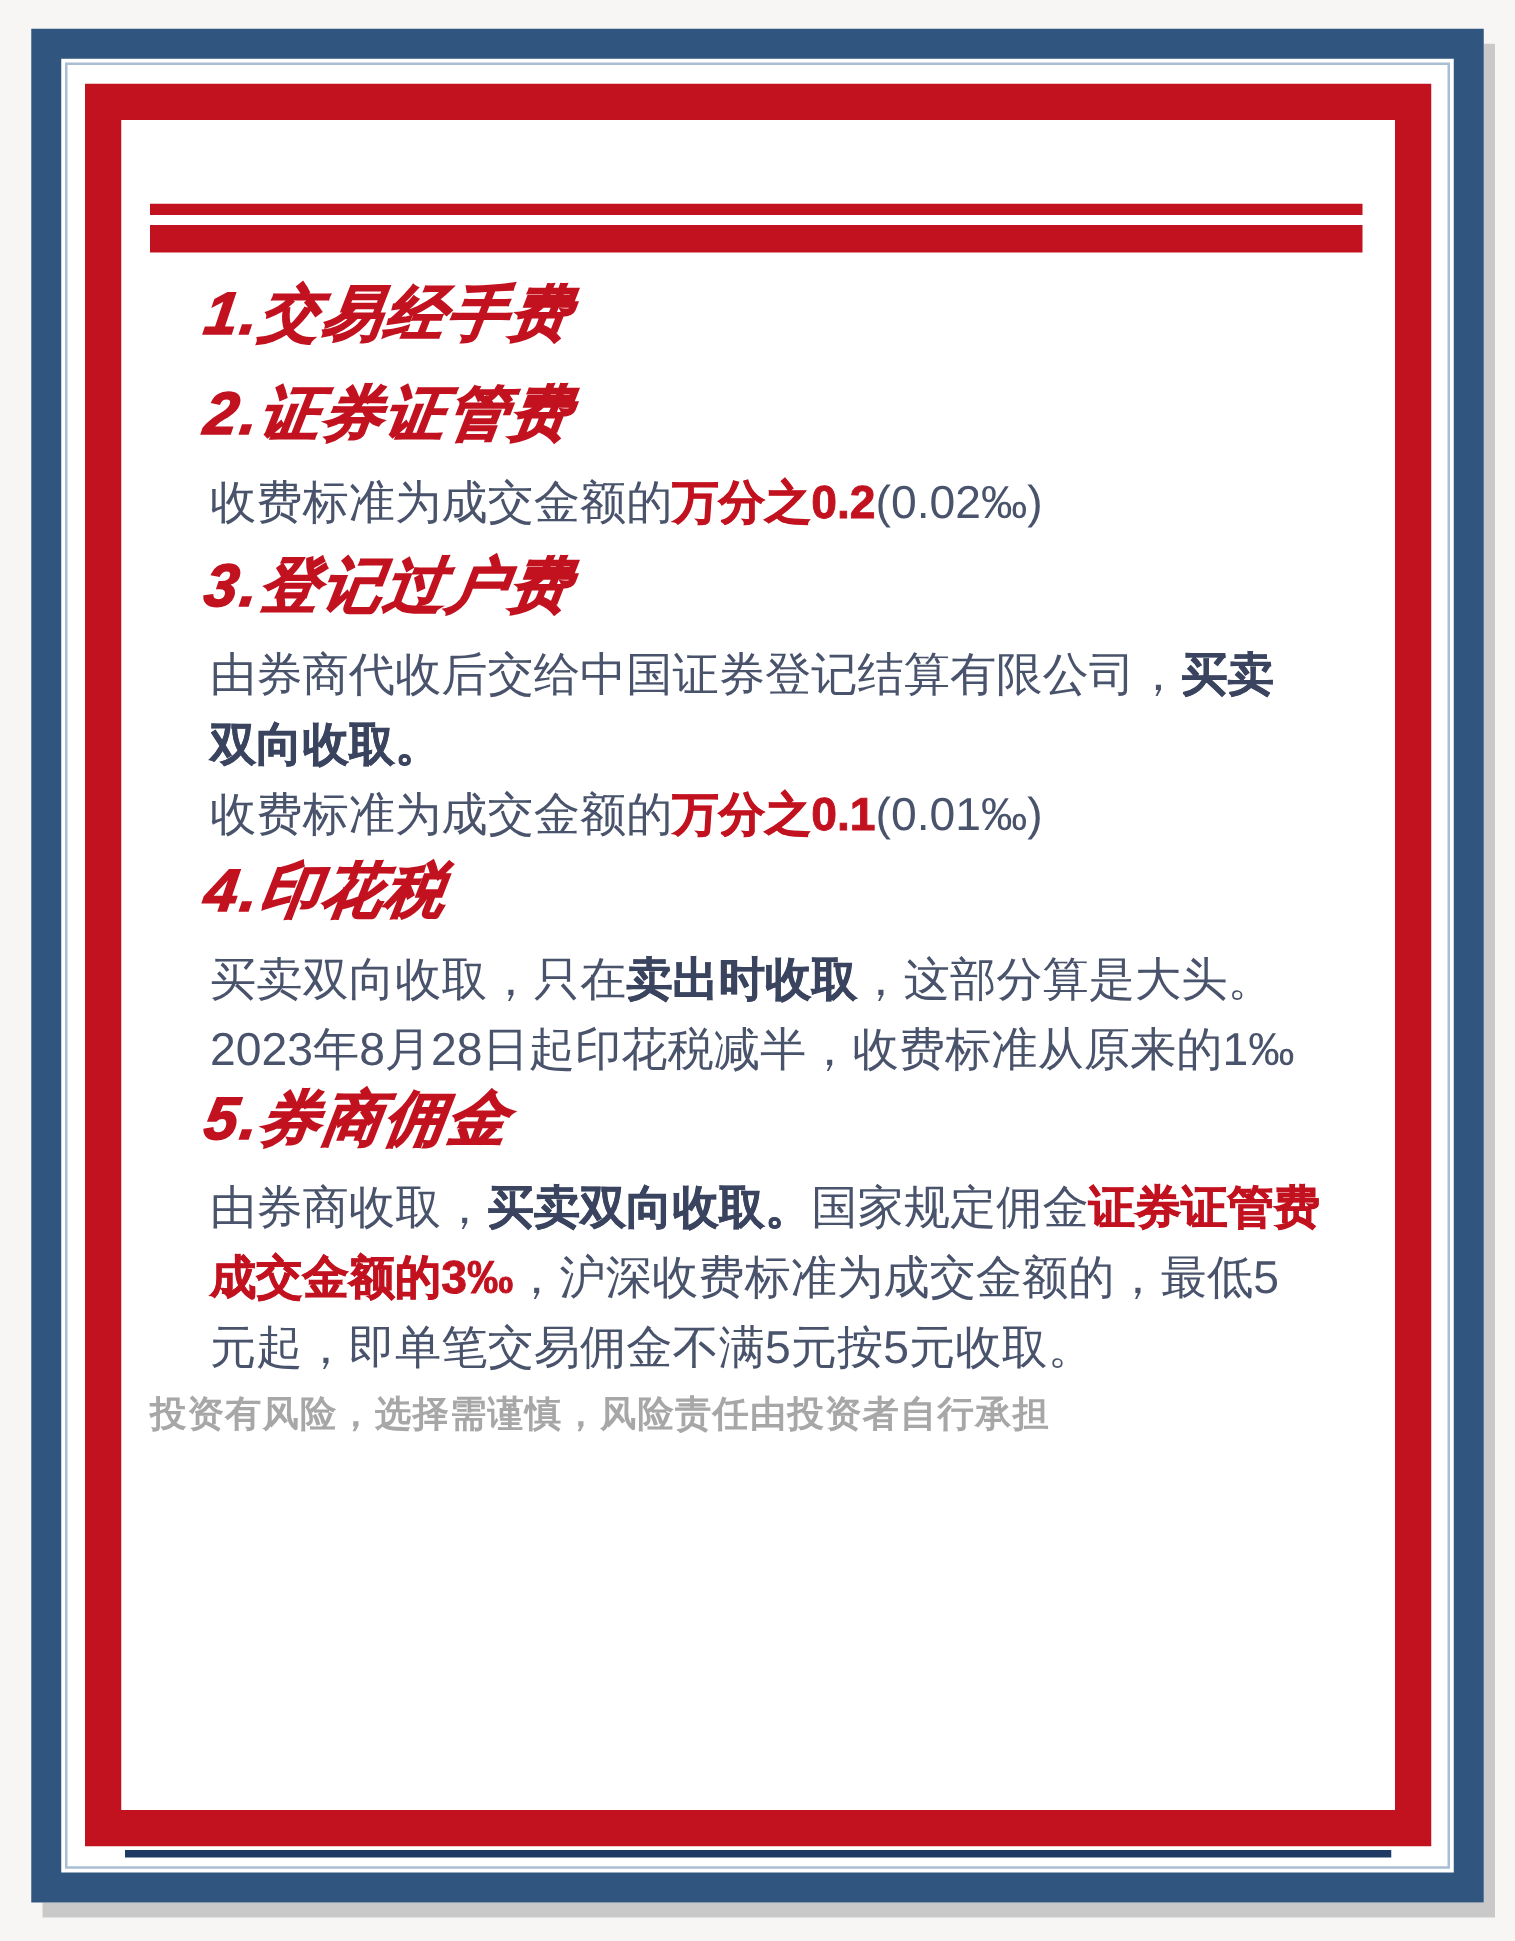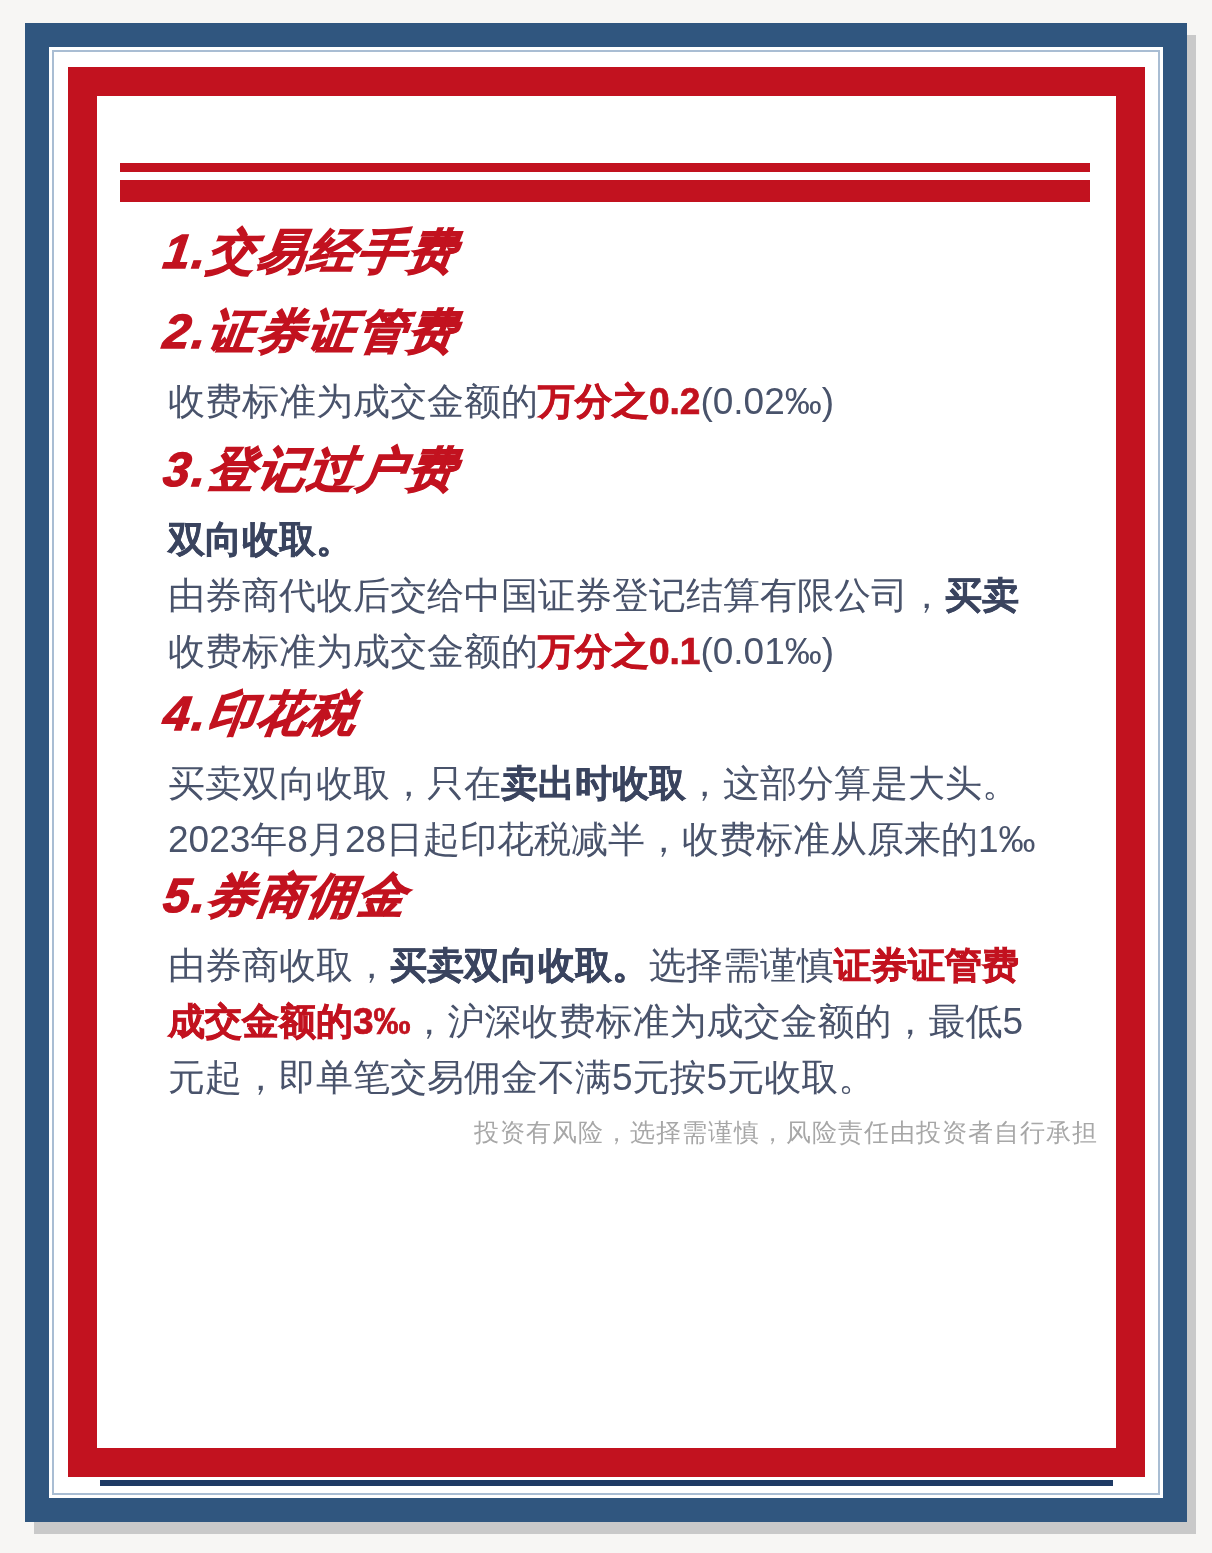--- a/index.html
+++ b/index.html
@@ -69,24 +69,25 @@
     margin:0 0 0 48px;
     font-size:37px;line-height:56px;
     color:var(--navy);
     font-weight:500;
     white-space:nowrap;
   }
   .t-b{color:var(--navyB);font-weight:900;-webkit-text-stroke:0.5px currentColor}
   .t-r{color:var(--ared);font-weight:900;-webkit-text-stroke:0.7px currentColor}
   .disclaimer{
     margin-top:8px;
-    text-align:right;
-    font-size:25px;line-height:36px;
+    text-align:left;
+    font-size:29px;line-height:36px;
     color:var(--gray);
     letter-spacing:1px;
+    font-weight:bold;
   }
   .bottom-line{
     position:absolute;left:100px;top:1480px;
     width:1013px;height:6px;
     background:#1e3a64;
   }
 </style>
 </head>
 <body>
 
@@ -102,34 +103,34 @@
           <h2 class="sec-title"><span class="skew">1.交易经手费</span></h2>
         </section>
 
         <section>
           <h2 class="sec-title mt24"><span class="skew">2.证券证管费</span></h2>
           <p class="line"><span class="t-n">收费标准为成交金额的</span><span class="t-r">万分之0.2</span><span class="t-n">(0.02‰)</span></p>
         </section>
 
         <section>
           <h2 class="sec-title mt12"><span class="skew">3.登记过户费</span></h2>
+          <p class="line"><span class="t-n">由券商代收后交给中国证券登记结算有限公司，</span><span class="t-b">买卖</span></p>
           <p class="line"><span class="t-b">双向收取。</span></p>
-          <p class="line"><span class="t-n">由券商代收后交给中国证券登记结算有限公司，</span><span class="t-b">买卖</span></p>
           <p class="line"><span class="t-n">收费标准为成交金额的</span><span class="t-r">万分之0.1</span><span class="t-n">(0.01‰)</span></p>
         </section>
 
         <section>
           <h2 class="sec-title mt6"><span class="skew">4.印花税</span></h2>
           <p class="line"><span class="t-n">买卖双向收取，只在</span><span class="t-b">卖出时收取</span><span class="t-n">，这部分算是大头。</span></p>
           <p class="line"><span class="t-n">2023年8月28日起印花税减半，收费标准从原来的1‰</span></p>
         </section>
 
         <section>
           <h2 class="sec-title mt0"><span class="skew">5.券商佣金</span></h2>
-          <p class="line"><span class="t-n">由券商收取，</span><span class="t-b">买卖双向收取。</span><span class="t-n">选择需谨慎</span><span class="t-r">证券证管费</span></p>
+          <p class="line"><span class="t-n">由券商收取，</span><span class="t-b">买卖双向收取。</span><span class="t-n">国家规定佣金</span><span class="t-r">证券证管费</span></p>
           <p class="line"><span class="t-r">成交金额的3‰</span><span class="t-n">，沪深收费标准为成交金额的，最低5</span></p>
           <p class="line"><span class="t-n">元起，即单笔交易佣金不满5元按5元收取。</span></p>
         </section>
 
         <div class="disclaimer">投资有风险，选择需谨慎，风险责任由投资者自行承担</div>
 
       </div>
     </div>
   </div>
 </div>

